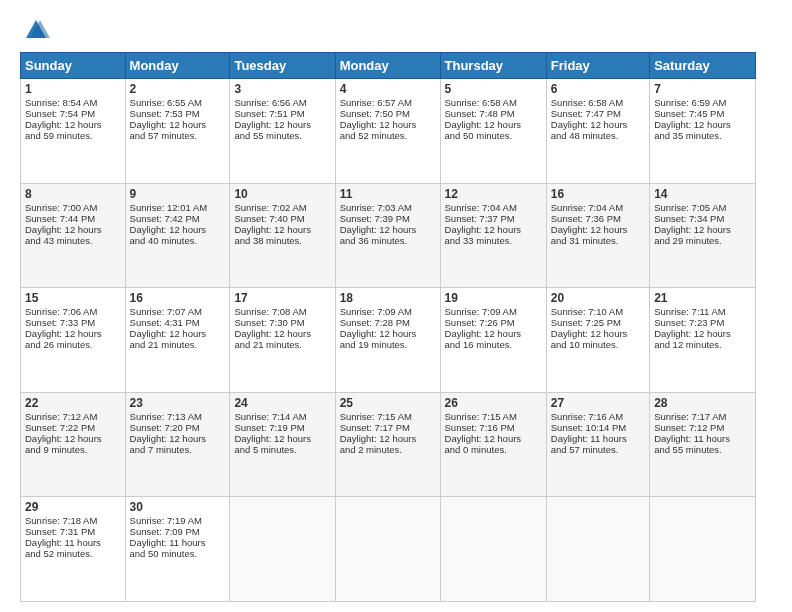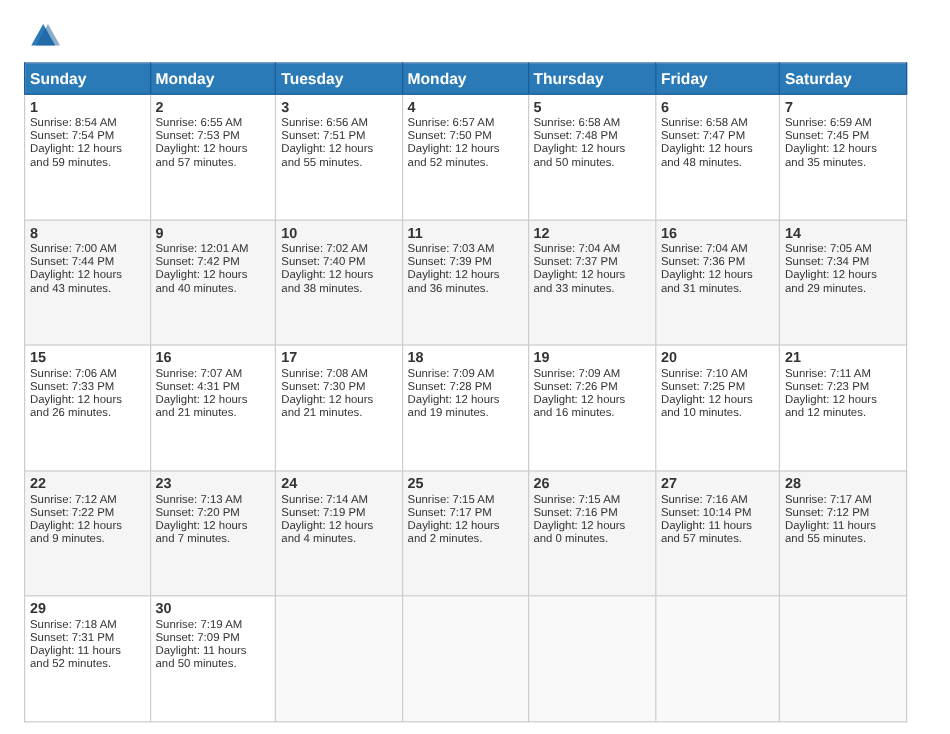--- a/index.html
+++ b/index.html
@@ -297,21 +297,21 @@
             <div>Sunrise: 7:13 AM</div>
             <div>Sunset: 7:20 PM</div>
             <div>Daylight: 12 hours</div>
             <div>and 7 minutes.</div>
           </td>
           <td>
             <span class="day-number">24</span>
             <div>Sunrise: 7:14 AM</div>
             <div>Sunset: 7:19 PM</div>
             <div>Daylight: 12 hours</div>
-            <div>and 4 minutes.</div>
+            <div>and 5 minutes.</div>
           </td>
           <td>
             <span class="day-number">25</span>
             <div>Sunrise: 7:15 AM</div>
             <div>Sunset: 7:17 PM</div>
             <div>Daylight: 12 hours</div>
             <div>and 2 minutes.</div>
           </td>
           <td>
             <span class="day-number">26</span>

